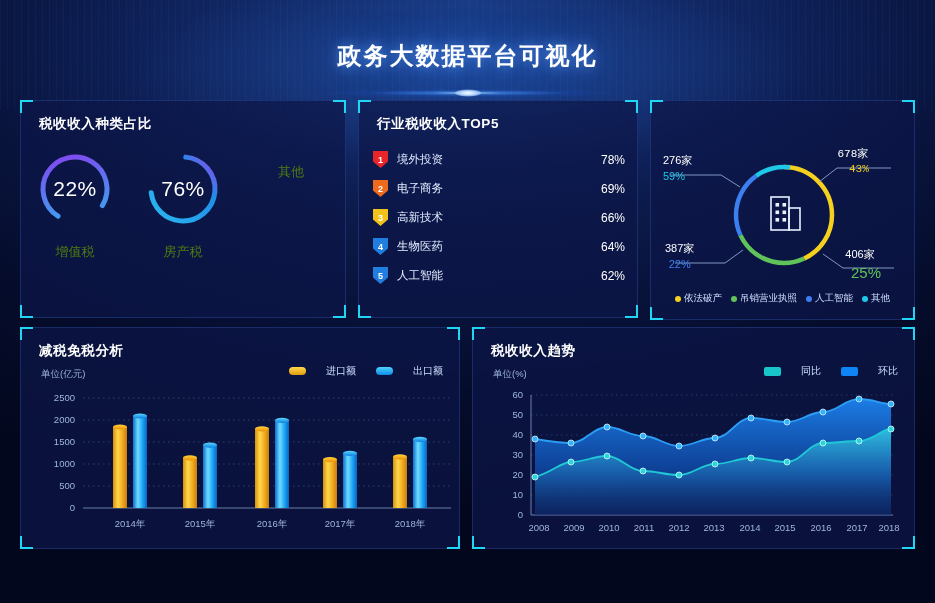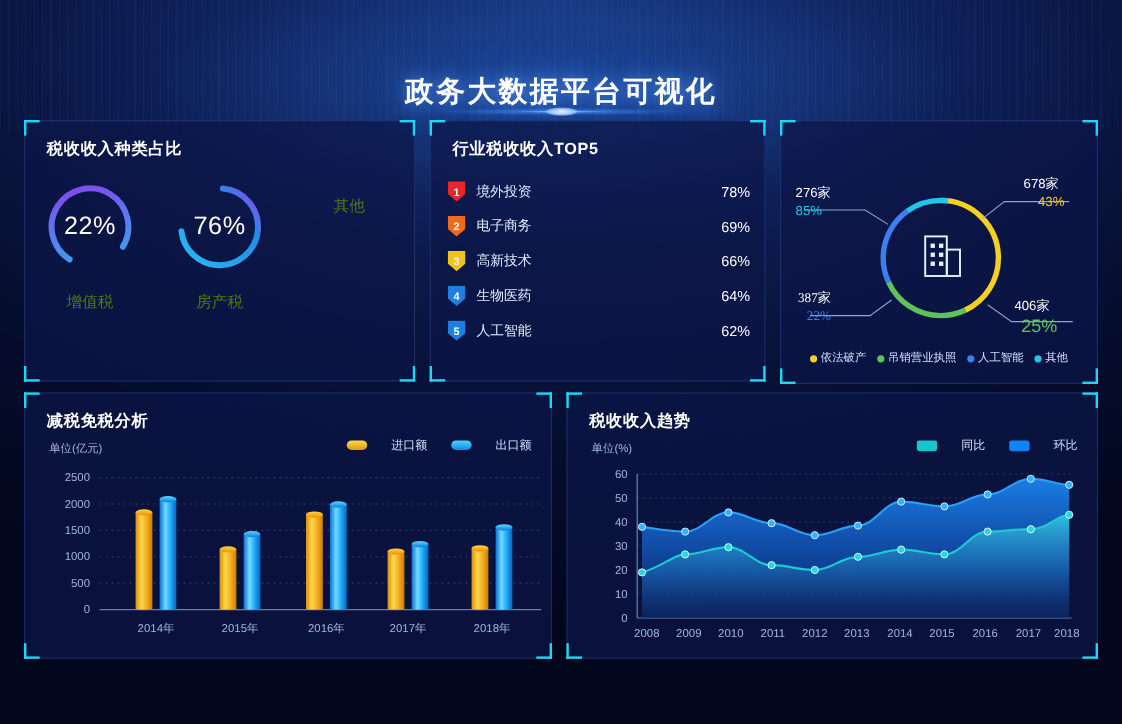--- a/index.html
+++ b/index.html
@@ -31,21 +31,21 @@
     pointer-events: none;
   }
   .hdr-glow::after {
     content: ""; position: absolute; left: 50%; top: 50%;
     transform: translate(-50%,-50%);
     width: 26px; height: 7px; border-radius: 50%;
     background: radial-gradient(ellipse at 50% 50%, #ffffff 0%, #bcdcff 40%, rgba(90,170,255,0) 100%);
   }
 
   .title {
-    position: absolute; left: 0; top: 60px; width: 935px;
+    position: absolute; left: 0; top: 40px; width: 935px;
     text-align: center;
     font-size: 24px; font-weight: bold; letter-spacing: 2px;
     color: #ffffff;
     text-shadow: 0 0 14px rgba(90,160,255,0.85), 0 0 34px rgba(50,110,230,0.55);
   }
 
   
   .panel {
     position: absolute;
     background: rgba(12,22,72,0.72);
@@ -254,35 +254,35 @@
         <rect x="124.5" y="83" width="3.6" height="3.6" fill="#e9f1ff" stroke="none"></rect>
         <rect x="131.5" y="83" width="3.6" height="3.6" fill="#e9f1ff" stroke="none"></rect>
       </g>
 
       <polyline points="168,47 186,33 240,33" fill="none" stroke="#8fa6cf" stroke-width="0.9"></polyline>
       <polyline points="172,119 192,133 243,133" fill="none" stroke="#8fa6cf" stroke-width="0.9"></polyline>
       <polyline points="92,115 74,128 24,128" fill="none" stroke="#8fa6cf" stroke-width="0.9"></polyline>
       <polyline points="89,52 70,40 20,40" fill="none" stroke="#8fa6cf" stroke-width="0.9"></polyline>
     </svg>
 
-    <div style="position:absolute; left:202px; top:11px; text-align:left;">
+    <div style="position:absolute; left:186px; top:11px; text-align:center;font-family:Liberation Mono, monospace;">
       <div style="font-size:11px;color:#ffffff;">678家</div>
       <div style="font-size:11px;color:#f5d01e;margin-top:2px;margin-left:12px;">43%</div>
     </div>
     <div style="position:absolute; left:188px; top:112px; text-align:center;">
       <div style="font-size:11px;color:#ffffff;">406家</div>
       <div style="font-size:15px;color:#5fc35a;margin-top:2px;margin-left:12px;">25%</div>
     </div>
-    <div style="position:absolute; left:14px; top:106px; text-align:right;font-family:Liberation Serif, serif;">
+    <div style="position:absolute; left:14px; top:106px; text-align:center;">
       <div style="font-size:11px;color:#ffffff;">387家</div>
       <div style="font-size:11px;color:#3b7ff0;margin-top:2px;">22%</div>
     </div>
     <div style="position:absolute; left:12px; top:18px; text-align:left;">
       <div style="font-size:11px;color:#ffffff;">276家</div>
-      <div style="font-size:11px;color:#1fc8e8;margin-top:2px;">85%</div>
+      <div style="font-size:11px;color:#1fc8e8;margin-top:2px;">59%</div>
     </div>
   </div>
 
   <div class="donut-legend">
     <span class="dl-item">
       <span class="dl-dot" style="background:#f5d01e"></span>
       <span>依法破产</span>
     </span>
     <span class="dl-item">
       <span class="dl-dot" style="background:#5fc35a"></span>

